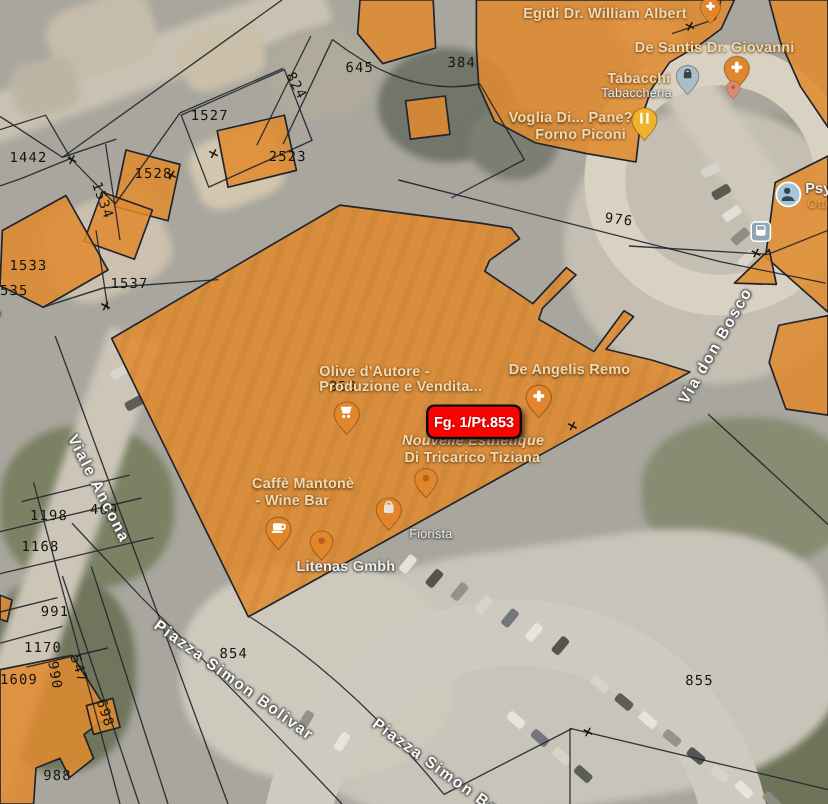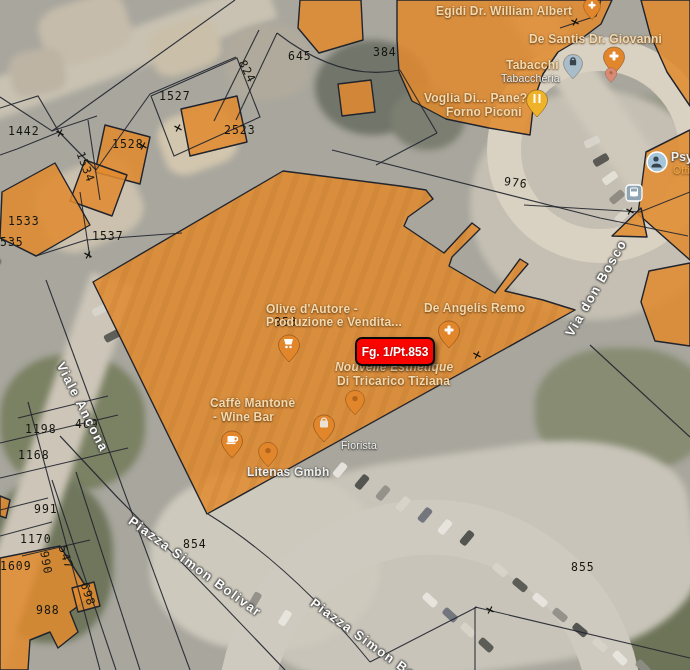--- a/index.html
+++ b/index.html
@@ -226,21 +226,21 @@
       <div class="lbl pnum" style="left: 505px; top: 175px; transform: rotate(8deg);">976</div>
       <div class="lbl pnum" style="left: 274px; top: 316px;">853</div>
       <div class="lbl pnum" style="left: 75px; top: 418px;">469</div>
       <div class="lbl pnum" style="left: 25px; top: 423px;">1198</div>
       <div class="lbl pnum" style="left: 18px; top: 449px;">1168</div>
       <div class="lbl pnum" style="left: 34px; top: 503px;">991</div>
       <div class="lbl pnum" style="left: 20px; top: 533px;">1170</div>
       <div class="lbl pnum" style="left: 50px; top: 550px; transform: rotate(80deg);">990</div>
       <div class="lbl pnum" style="left: 68px; top: 544px; transform: rotate(72deg);">547</div>
       <div class="lbl pnum" style="left: 0px; top: 560px;">1609</div>
-      <div class="lbl pnum" style="left: 36px; top: 604px;">988</div>
+      <div class="lbl pnum" style="left: 36px; top: 640px;">988</div>
       <div class="lbl pnum" style="left: 90px; top: 581px; transform: rotate(72deg);">698</div>
       <div class="lbl pnum" style="left: 183px; top: 538px;">854</div>
       <div class="lbl pnum" style="left: 571px; top: 545px; margin-top: 16px;">855</div>
       <div class="lbl street" style="left: 66px; top: 360px; transform: rotate(63deg);">Viale Ancona</div>
       <div class="lbl street" style="left: 134px; top: 514px; transform: rotate(36deg);">Piazza Simon Bolivar</div>
       <div class="lbl street" style="left: 316px; top: 596px; transform: rotate(36deg);">Piazza Simon Bolivar</div>
       <div class="lbl street" style="left: 563px; top: 332px; transform: rotate(-60deg);">Via don Bosco</div>
       <div class="lbl street" style="left: 1px; top: 255px; transform: rotate(60deg);">a</div>
       <div class="lbl poi tan" style="left: 436px; top: 5px;">Egidi Dr. William Albert</div>
       <div class="lbl poi tan" style="left: 502px; top: 33px; padding-left: 27px;">De Santis Dr. Giovanni</div>

